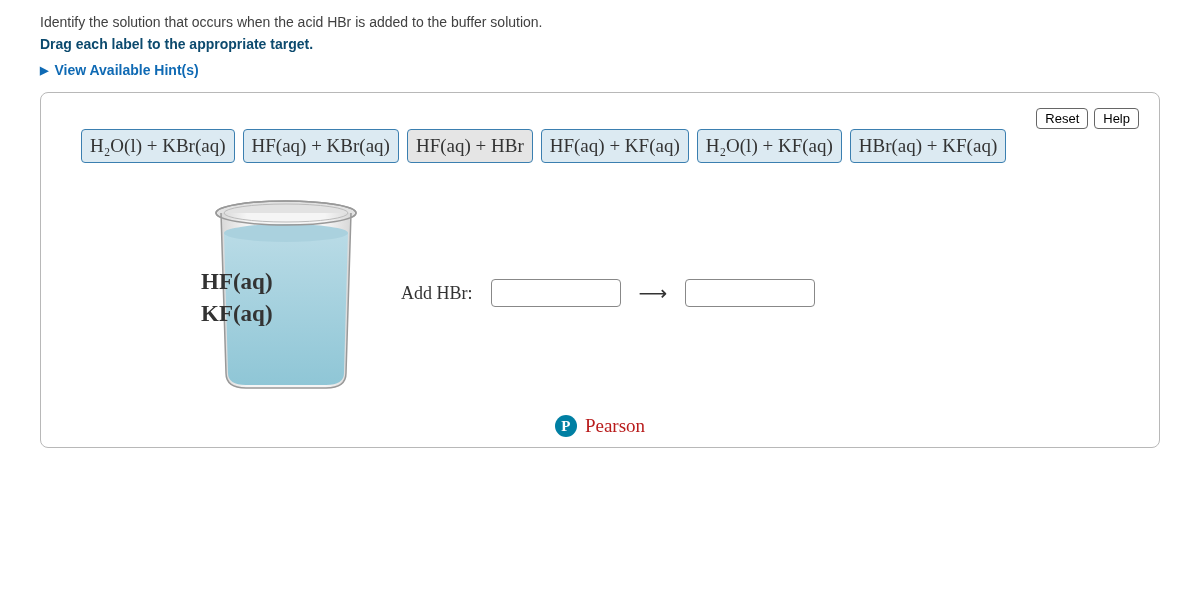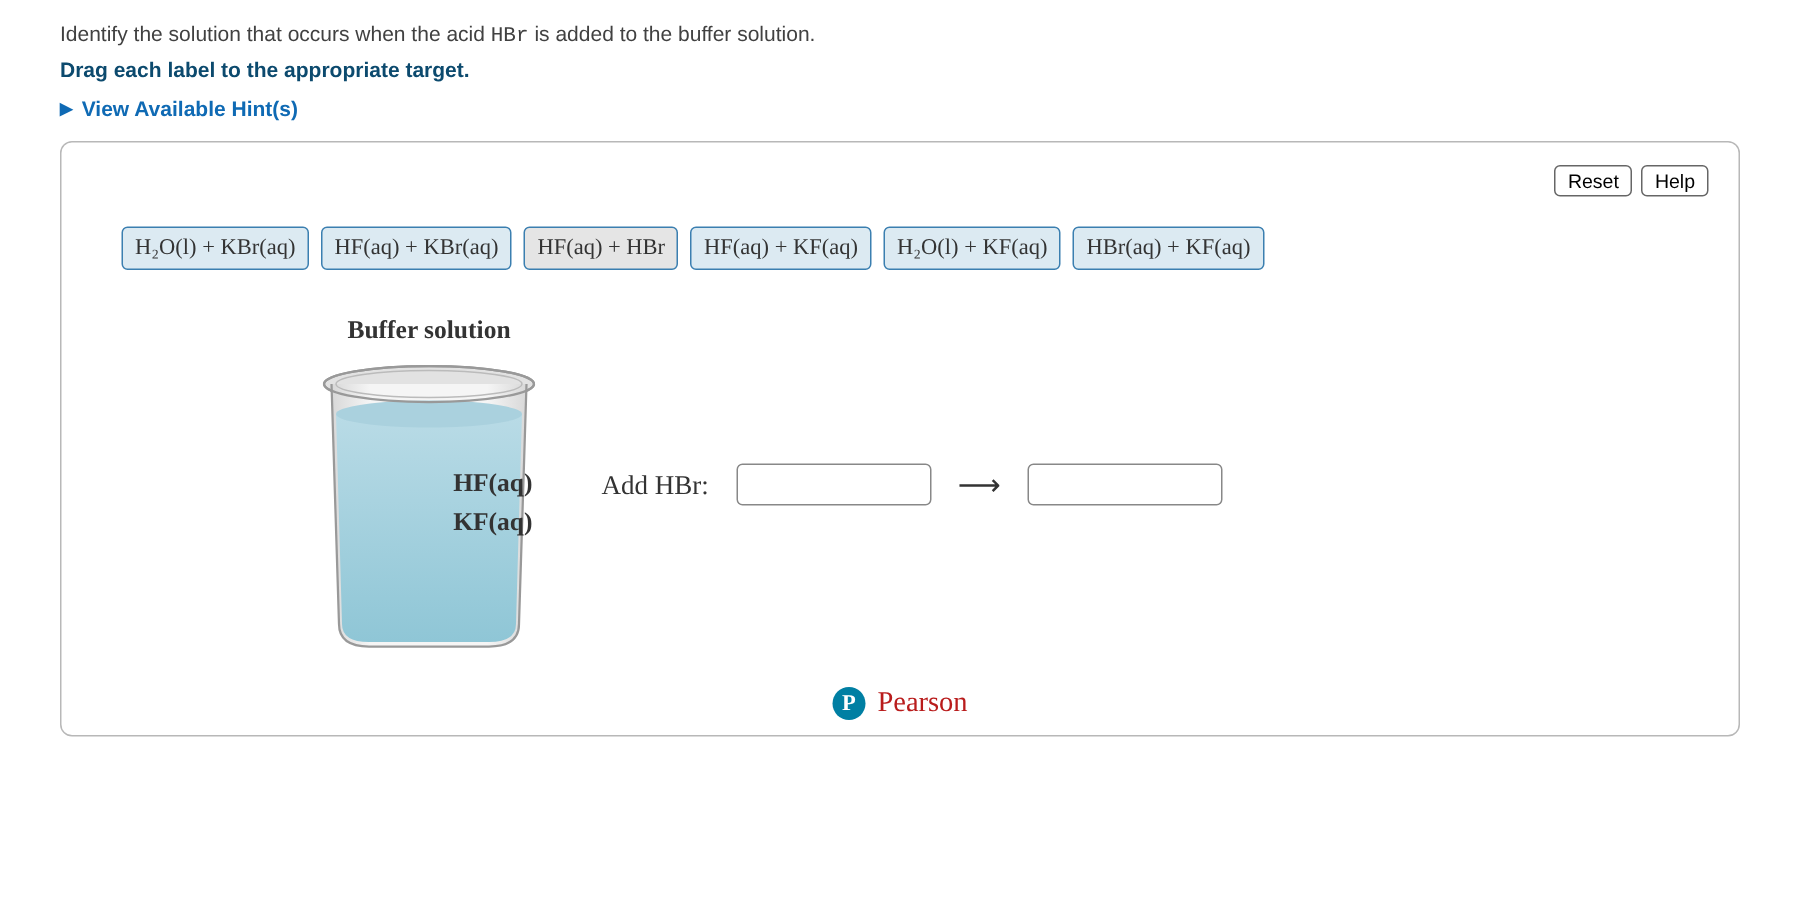--- a/index.html
+++ b/index.html
@@ -4,21 +4,21 @@
 <style>
   * { box-sizing: border-box; margin: 0; padding: 0; }
   body {
     font-family: Arial, Helvetica, sans-serif;
     font-size: 14px;
     color: #333;
     background: #fff;
     padding: 14px 40px;
   }
   .question-line { margin-bottom: 6px; color: #414141; }
-  .question-line .chem { font-family: Liberation Mono, monospace; }
+  .question-line .chem { font-family: Liberation Sans, sans-serif; }
   .instruction { font-weight: bold; color: #0c4a6e; margin-bottom: 10px; }
   .hints {
     color: #0f6ab4;
     font-weight: bold;
     display: flex;
     align-items: center;
     gap: 6px;
     margin-bottom: 14px;
     cursor: pointer;
   }
@@ -26,42 +26,41 @@
   .panel {
     border: 1px solid #b8b8b8;
     border-radius: 8px;
     padding: 15px 20px 10px 20px;
     position: relative;
   }
   .top-controls {
     display: flex;
     justify-content: flex-end;
     gap: 6px;
-    margin-bottom: 20px;
   }
   .ctrl-btn {
     border: 1px solid #666;
     border-radius: 4px;
     background: #fff;
     font-size: 13px;
     padding: 2px 8px;
     cursor: pointer;
   }
   .labels-row {
     display: flex;
     gap: 8px;
     margin: 0 0 30px 20px;
   }
   .drag-label {
     border: 1px solid #3b7fb0;
     border-radius: 4px;
     padding: 5px 8px;
     background: #dceaf2;
     font-family: Georgia, 'Times New Roman', serif;
-    font-size: 15px;
+    font-size: 19px;
     white-space: nowrap;
     cursor: grab;
   }
   .drag-label.plain {
     background: #e5e5e5;
   }
   .work-area {
     display: flex;
     align-items: center;
     gap: 30px;
@@ -77,24 +76,24 @@
   }
   .beaker {
     width: 170px;
     height: 200px;
     position: relative;
   }
   .beaker svg { position: absolute; top:0; left:0; }
   .beaker-labels {
     position: absolute;
     top: 70px; left: 0; right: 16px;
-    text-align: right;
-    font-family: Georgia, 'Times New Roman', serif;
-    font-weight: bold;
-    font-size: 17px;
+    text-align: left;
+    font-family: Georgia, 'Times New Roman', serif;
+    font-weight: bold;
+    font-size: 23px;
   }
   .beaker-labels div { margin: 6px 0; }
   .reaction-row {
     display: flex;
     align-items: center;
     gap: 18px;
     font-family: Georgia, 'Times New Roman', serif;
     font-size: 18px;
   }
   .rxn-label { font-weight: normal; }
@@ -157,21 +156,20 @@
     <div class="drag-label">HF(aq) + KBr(aq)</div>
     <div class="drag-label plain">HF(aq) + HBr</div>
     <div class="drag-label">HF(aq) + KF(aq)</div>
     <div class="drag-label">H₂O(l) + KF(aq)</div>
     <div class="drag-label">HBr(aq) + KF(aq)</div>
   </div>
 
   <div class="work-area">
 
     <div class="beaker-block">
-      <div class="beaker-title">Buffer solution</div>
       <div class="beaker">
         <svg width="170" height="200" viewBox="0 0 170 200">
           <defs>
             <linearGradient id="liquid" x1="0" y1="0" x2="0" y2="1">
               <stop offset="0%" stop-color="#b9dbe6"></stop>
               <stop offset="100%" stop-color="#8fc6d6"></stop>
             </linearGradient>
             <linearGradient id="glass" x1="0" y1="0" x2="1" y2="0">
               <stop offset="0%" stop-color="#d8d8d8"></stop>
               <stop offset="20%" stop-color="#f5f5f5"></stop>

